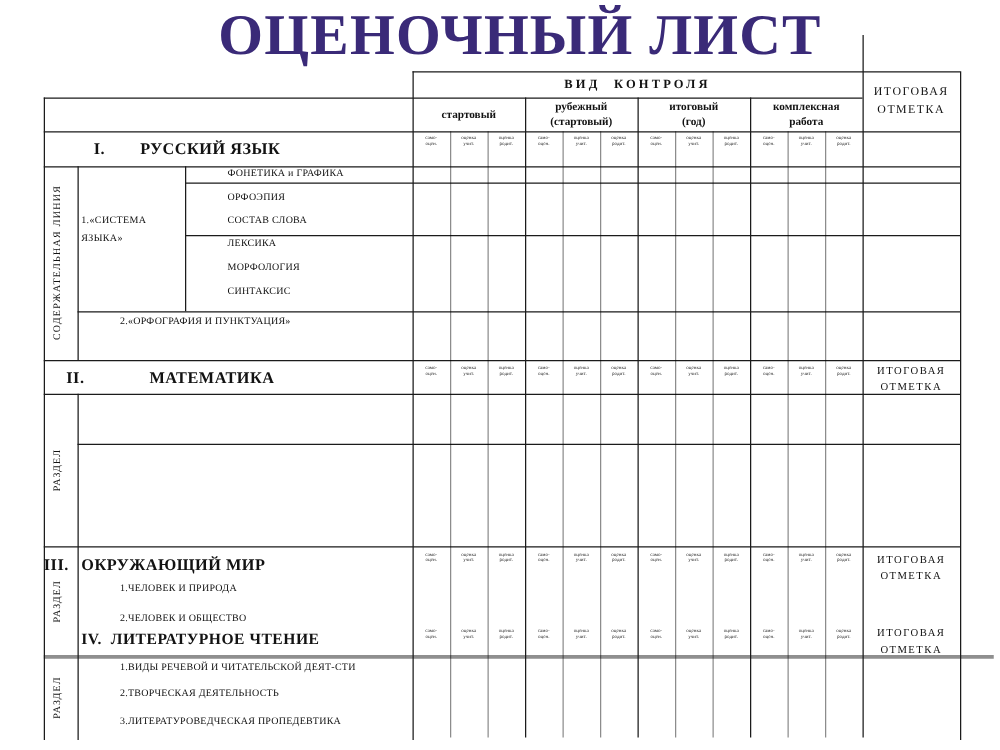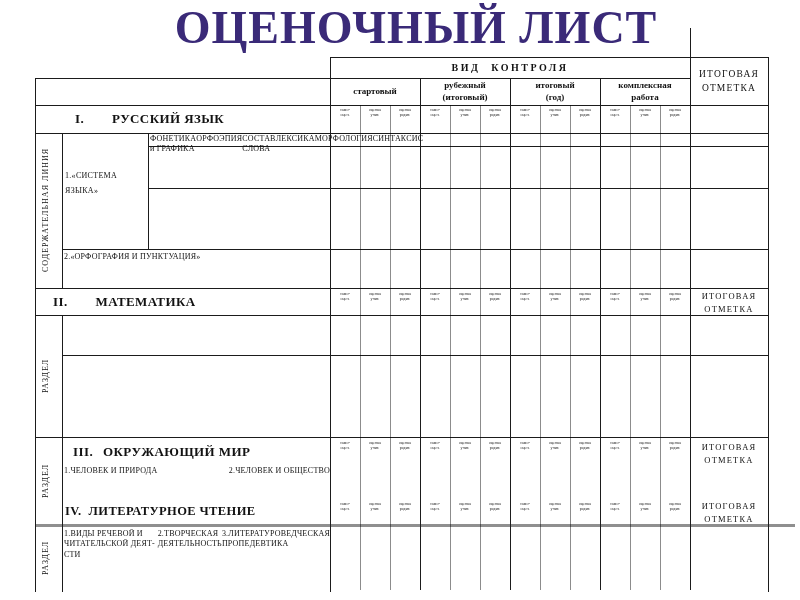--- a/index.html
+++ b/index.html
@@ -31,21 +31,21 @@
           transform-origin:50% 20%;color:#222;}
   
   .sec-hdr{position:absolute;display:flex;align-items:center;font-weight:bold;font-size:13px;
            letter-spacing:0.4px;}
   .sec-hdr .num{flex:none;}
   
   .vert{position:absolute;transform:rotate(-90deg);font-size:8px;letter-spacing:1px;
         white-space:nowrap;text-align:center;}
   
   .item{font-size:8px;letter-spacing:0.2px;white-space:pre-line;line-height:1.3;}
-  .items-col{position:absolute;display:flex;flex-direction:row;justify-content:space-between;}
+  .items-col{position:absolute;display:flex;flex-direction:column;justify-content:space-between;margin-left:32px;}
   .group-label{position:absolute;left:65px;top:168px;width:82px;font-size:8px;line-height:1.9;
                letter-spacing:0.3px;}
 </style>
 </head>
 <body>
 
 <div id="page">
 
   <div class="doc-title">ОЦЕНОЧНЫЙ ЛИСТ</div>
 
@@ -82,21 +82,21 @@
     <div class="v" style="left:690px;top:28px;height:562px;"></div>
     <div class="v" style="left:768px;top:57px;height:535px;"></div>
   </div>
 
   <div class="vid-kontrolya">ВИД КОНТРОЛЯ</div>
   <div class="final-mark hdr">ИТОГОВАЯ ОТМЕТКА</div>
   <div class="ctrl-row">
 
   <div class="ctrl-cell">стартовый</div>
       <div class="ctrl-cell">рубежный
-(итоговый)</div>
+(стартовый)</div>
       <div class="ctrl-cell">итоговый
 (год)</div>
       <div class="ctrl-cell">комплексная
 работа</div>
     </div>
 
   <div class="subcols" style="top:106px;">
 
   <div class="subcol">само-
 оцен.</div>
@@ -218,29 +218,29 @@
       <div class="item">СОСТАВ СЛОВА</div>
       <div class="item">ЛЕКСИКА</div>
       <div class="item">МОРФОЛОГИЯ</div>
       <div class="item">СИНТАКСИС</div>
     </div>
   <div class="items-col" style="left:64px;top:252px;width:264px;height:32px;">
 
   <div class="item">2.«ОРФОГРАФИЯ И ПУНКТУАЦИЯ»</div>
     </div>
 
-  <div class="sec-hdr" style="left:35px;top:288px;width:295px;height:27px;">
+  <div class="sec-hdr" style="left:35px;top:288px;width:295px;height:27px;gap:24px;">
     <span class="num" style="margin-left:18px;">II.</span>
     <span style="margin-left:28px;">МАТЕМАТИКА</span>
   </div>
   <div class="final-mark" style="left:690px;top:289px;width:78px;height:28px;font-size:8.5px;">ИТОГОВАЯ ОТМЕТКА</div>
   <div class="vert" style="width:120px;height:14px;left:-12px;top:369px;">РАЗДЕЛ</div>
 
   <div class="sec-hdr" style="left:35px;top:437px;width:295px;height:30px;">
-    <span class="num" style="margin-left:38px;">III.</span>
+    <span class="num" style="">III.</span>
     <span style="margin-left:10px;">ОКРУЖАЮЩИЙ МИР</span>
   </div>
   <div class="final-mark" style="left:690px;top:440px;width:78px;height:28px;font-size:8.5px;">ИТОГОВАЯ ОТМЕТКА</div>
   <div class="vert" style="width:80px;height:14px;left:8px;top:474px;">РАЗДЕЛ</div>
   <div class="items-col" style="left:64px;top:466px;width:266px;height:34px;">
 
   <div class="item">1.ЧЕЛОВЕК И ПРИРОДА</div>
       <div class="item">2.ЧЕЛОВЕК И ОБЩЕСТВО</div>
     </div>
 

